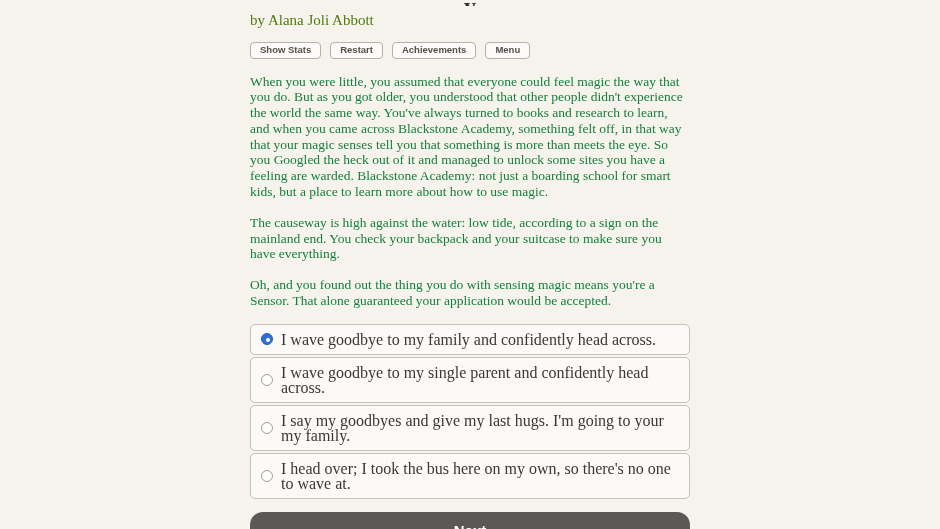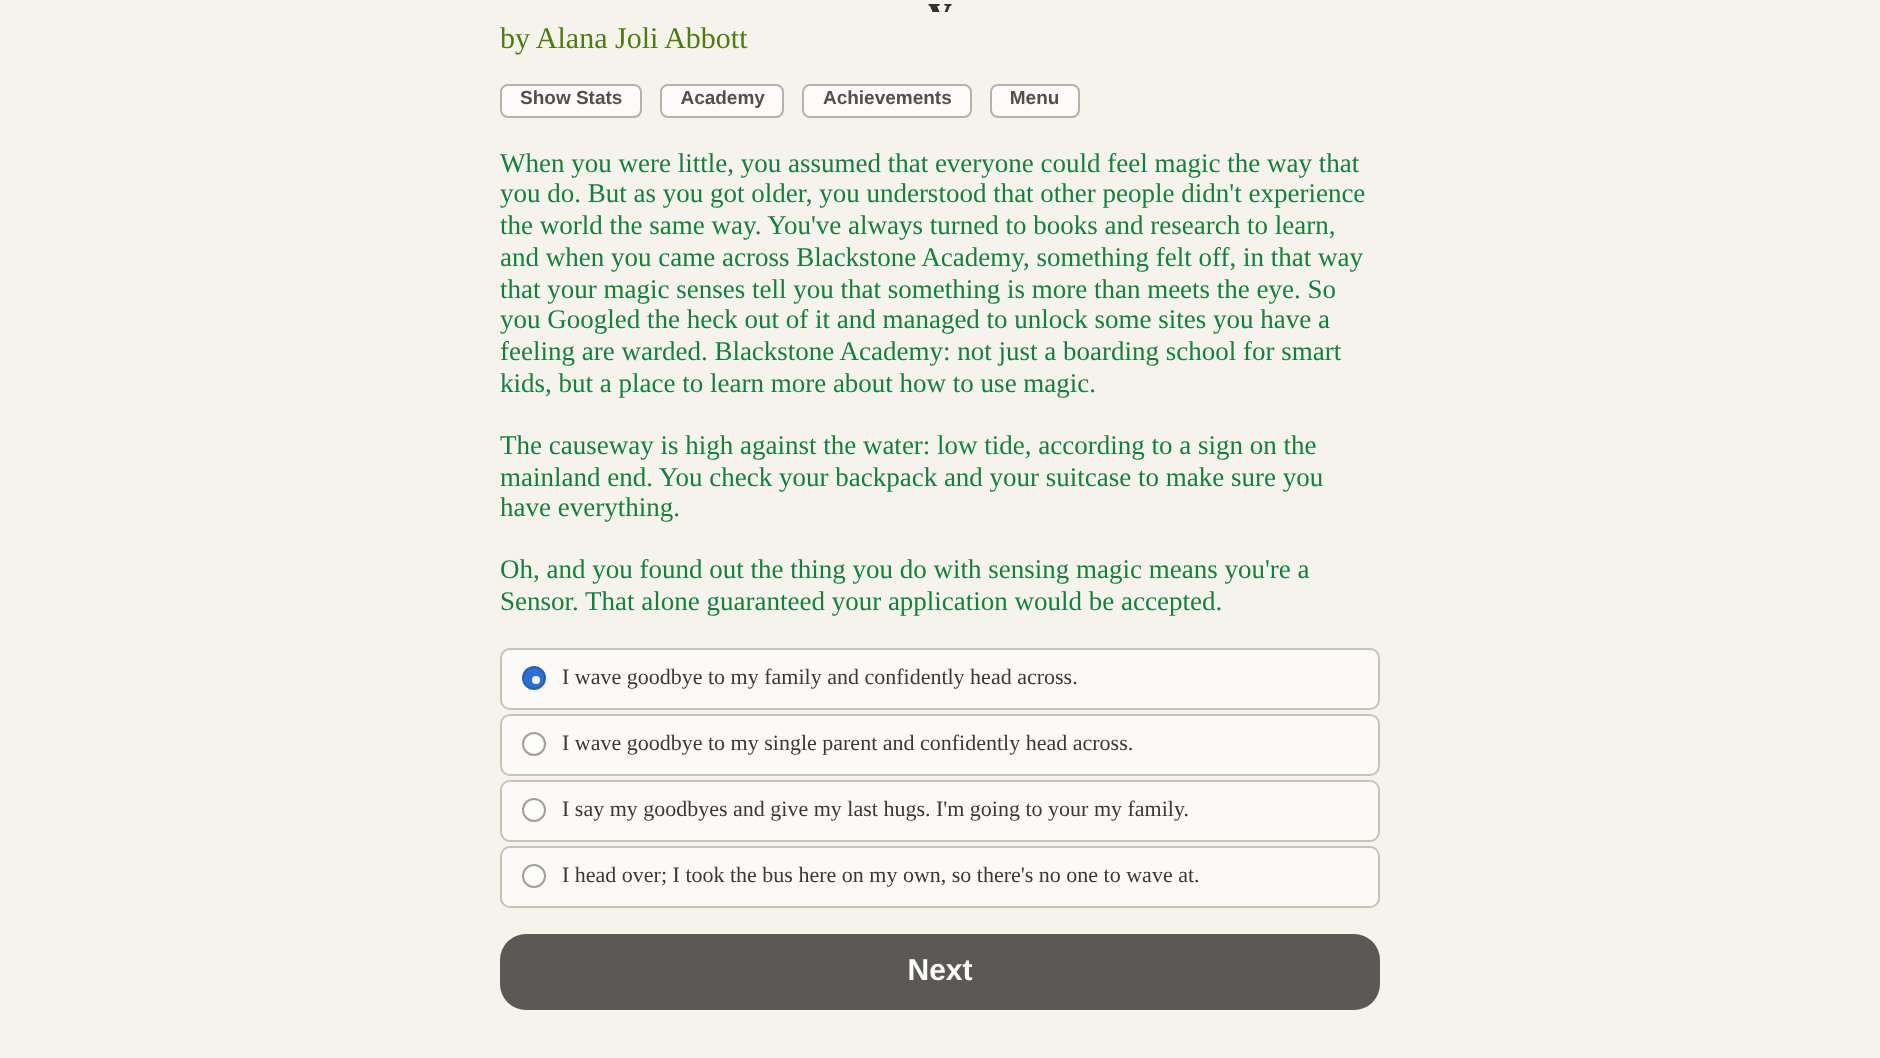--- a/index.html
+++ b/index.html
@@ -68,21 +68,21 @@
     border: 1px solid #c6c2bb;
     border-radius: 5px;
     padding: 7px 10px;
     display: flex;
     align-items: center;
     gap: 8px;
     cursor: pointer;
     min-height: 29px;
   }
   .choice-label {
-    font-size: 11px;
+    font-size: 16px;
     color: #3b3834;
     line-height: 15px;
   }
   .radio {
     position: relative;
     width: 12px; height: 12px;
     border-radius: 50%;
     border: 1px solid #a39e97;
     background: #fdfdfc;
     flex-shrink: 0;
@@ -119,21 +119,21 @@
 <div class="content">
 
   <div class="title-clip">
     <span>y</span>
   </div>
 
   <div class="byline">by Alana Joli Abbott</div>
 
   <div class="toolbar">
     <button class="btn-small">Show Stats</button>
-    <button class="btn-small">Academy</button>
+    <button class="btn-small">Restart</button>
     <button class="btn-small">Achievements</button>
     <button class="btn-small">Menu</button>
   </div>
 
   <div class="story">
     <p>When you were little, you assumed that everyone could feel magic the way that you do. But as you got older, you understood that other people didn't experience the world the same way. You've always turned to books and research to learn, and when you came across Blackstone Academy, something felt off, in that way that your magic senses tell you that something is more than meets the eye. So you Googled the heck out of it and managed to unlock some sites you have a feeling are warded. Blackstone Academy: not just a boarding school for smart kids, but a place to learn more about how to use magic.</p>
     <p>The causeway is high against the water: low tide, according to a sign on the mainland end. You check your backpack and your suitcase to make sure you have everything.</p>
     <p>Oh, and you found out the thing you do with sensing magic means you're a Sensor. That alone guaranteed your application would be accepted.</p>
   </div>
 

